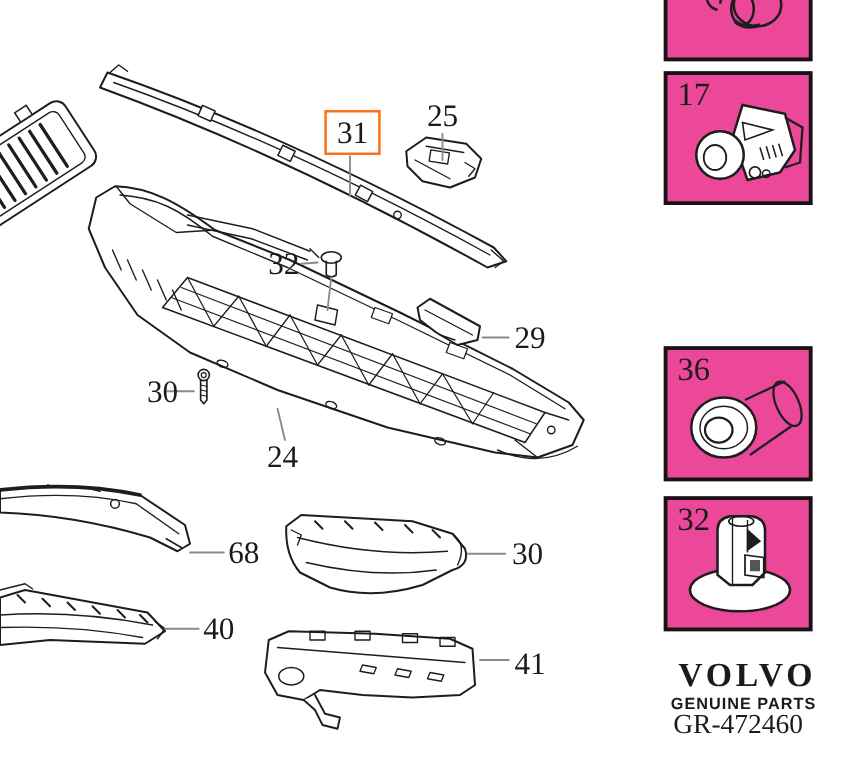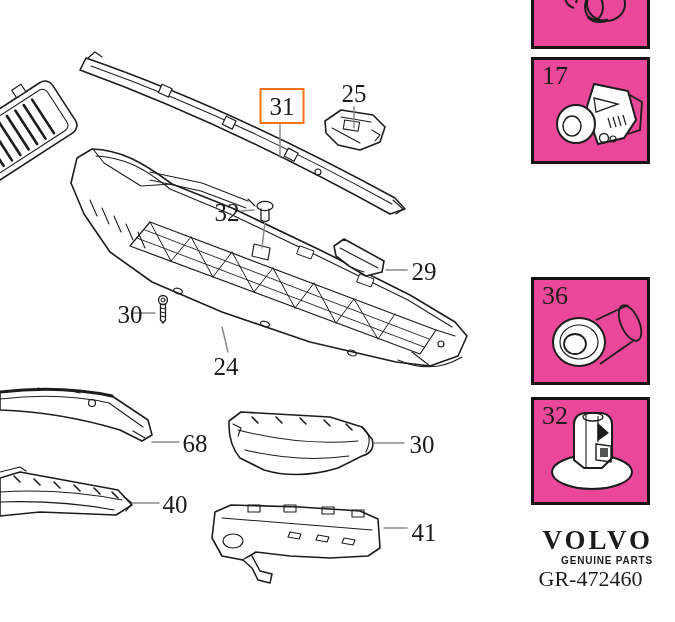--- a/index.html
+++ b/index.html
@@ -8,21 +8,21 @@
   .art{position:absolute;left:0;top:0;}
   .callout{position:absolute;transform:translate(-50%,-50%);font-size:25px;line-height:1;
            color:#1b1b1b;white-space:nowrap;}
   .callout.hl{border:2px solid #f97316;padding:4px 8px 3px;text-align:right;}
   .detail-box{position:absolute;left:531px;width:113px;border:3px solid #141414;background:#ec4899;}
   .detail-box .num{position:absolute;left:8px;top:2px;font-size:26px;line-height:1.1;z-index:2;}
   .detail-box svg{position:absolute;left:0;top:0;}
   .brand{position:absolute;left:528px;width:125px;text-align:right;}
   .brand .volvo{font-family:"Liberation Serif",serif;font-weight:bold;font-size:27px;
                 letter-spacing:3px;line-height:1;}
-  .brand .tagline{font-family:"Liberation Sans",sans-serif;font-weight:bold;font-size:10px;
+  .brand .tagline{font-family:"Liberation Sans",sans-serif;font-weight:bold;font-size:13px;
                   letter-spacing:0.8px;line-height:1.2;margin-top:1px;}
   .drawing-no{position:absolute;left:528px;width:125px;text-align:center;font-size:22px;}
   svg *{vector-effect:non-scaling-stroke;}
 </style>
 </head>
 <body>
 
 <div class="stage">
 
   <svg class="art" width="530" height="622" viewBox="0 0 530 622" fill="none" stroke="#1d1d1d" stroke-width="1.6" stroke-linejoin="round" stroke-linecap="round">

